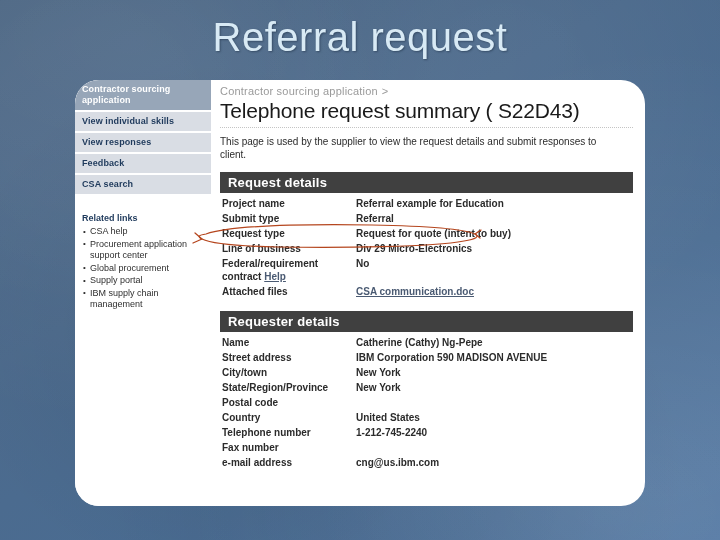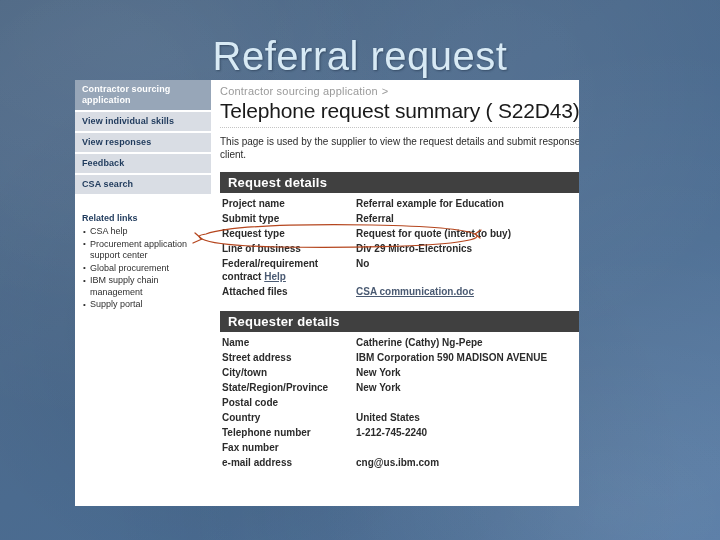--- a/index.html
+++ b/index.html
@@ -40,31 +40,31 @@
     position: absolute;
     left: 0; top: 12px;
     width: 720px;
     text-align: center;
     font-size: 40px;
     line-height: 50px;
     font-weight: normal;
     color: #d8eaf5;
     letter-spacing: 0.5px;
     text-shadow: 1px 1px 2px rgba(20,35,55,0.45);
-    margin-top: 19px;
   }
 
   .screenshot {
     position: absolute;
     left: 75px;
     top: 80px;
-    width: 504px;
+    width: 570px;
     height: 426px;
     background: #ffffff;
     overflow: hidden;
+    border-radius: 24px;
   }
 
   
   .sidebar {
     position: absolute;
     left: 0; top: 0;
     width: 136px;
     height: 426px;
     background: #ffffff;
   }
@@ -227,22 +227,22 @@
       </div>
       <div class="nav-item">
         <span>CSA search</span>
       </div>
 
       <div class="related-title">Related links</div>
       <ul class="related-list">
         <li>CSA help</li>
         <li>Procurement application support center</li>
         <li>Global procurement</li>
+        <li>Supply portal</li>
         <li>IBM supply chain management</li>
-        <li>Supply portal</li>
       </ul>
     </div>
 
     <div class="content">
 
       <div class="breadcrumb">
         <span>Contractor sourcing application</span><span class="sep">&gt;</span>
       </div>
 
       <div class="page-title">Telephone request summary ( S22D43)</div>

